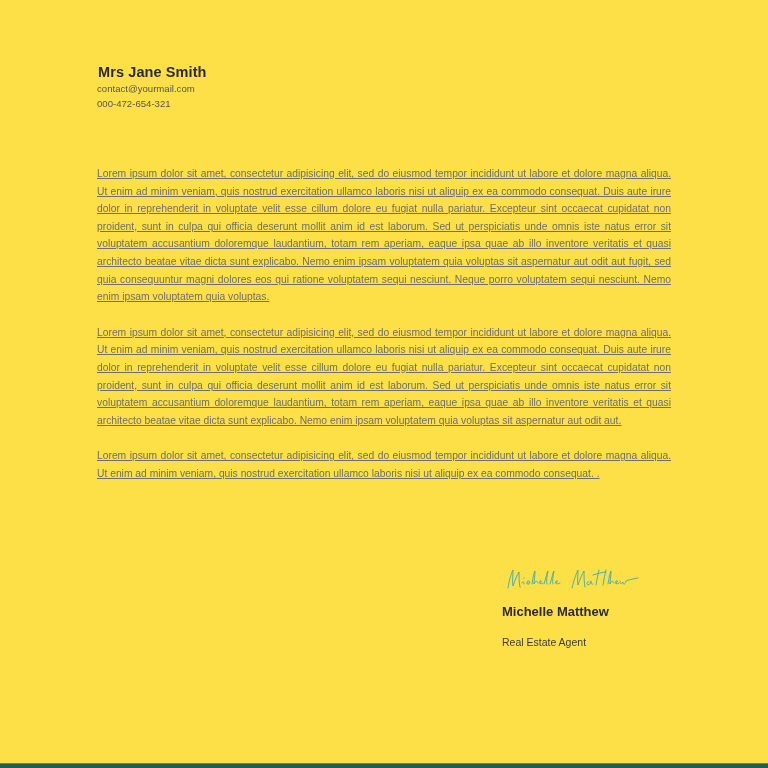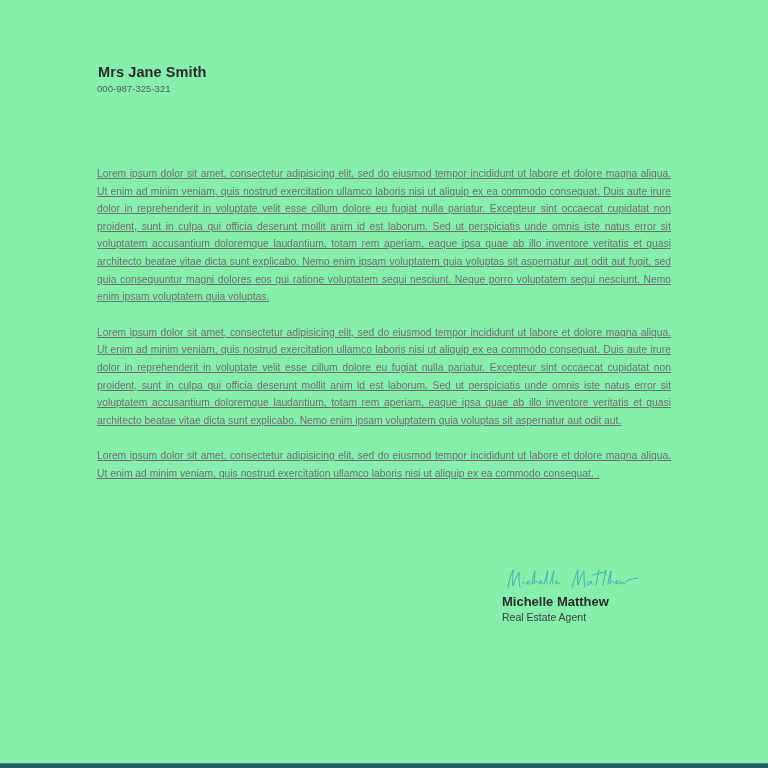--- a/index.html
+++ b/index.html
@@ -10,21 +10,21 @@
     body {
       width: 768px;
       height: 768px;
       position: relative;
       overflow: hidden;
       font-family: "Liberation Sans", "DejaVu Sans", sans-serif;
     }
     .page {
       position: absolute;
       inset: 0;
-      background: #86efac;
+      background: #fde047;
     }
     .sender {
       position: absolute;
       left: 97px;
       top: 63px;
       width: 320px;
     }
     .sender-name {
       font-size: 14.5px;
       font-weight: bold;
@@ -68,47 +68,48 @@
       display: block;
       width: 136px;
       height: 26px;
       margin-left: 2px;
     }
     .signer-name {
       font-size: 13px;
       font-weight: bold;
       color: #2b2b2b;
       line-height: 16px;
-      margin-top: 2px;
+      margin-top: 12px;
     }
     .signer-role {
       font-size: 10.5px;
       color: #3c3c3c;
       line-height: 14px;
-      margin-top: 0;
+      margin-top: 15px;
     }
     .footer-bar {
       position: absolute;
       left: 0;
       bottom: 0;
       width: 768px;
       height: 5px;
       background: #1f5c62;
       border-top: 1px solid #4a8a90;
       box-sizing: border-box;
     }
   </style>
 </head>
 <body>
 
 <div class="page">
 
   <div class="sender">
     <div class="sender-name">Mrs Jane Smith</div>
-    <div class="sender-line">000-987-325-321</div>
+    <div class="sender-line">contact@yourmail.com</div>
+    <div class="sender-line">000-472-654-321</div>
   </div>
 
   <div class="body">
     <p class="para">Lorem ipsum dolor sit amet, consectetur adipisicing elit, sed do eiusmod tempor incididunt ut labore et dolore magna aliqua. Ut enim ad minim veniam, quis nostrud exercitation ullamco laboris nisi ut aliquip ex ea commodo consequat. Duis aute irure dolor in reprehenderit in voluptate velit esse cillum dolore eu fugiat nulla pariatur. Excepteur sint occaecat cupidatat non proident, sunt in culpa qui officia deserunt mollit anim id est laborum. Sed ut perspiciatis unde omnis iste natus error sit voluptatem accusantium doloremque laudantium, totam rem aperiam, eaque ipsa quae ab illo inventore veritatis et quasi architecto beatae vitae dicta sunt explicabo. Nemo enim ipsam voluptatem quia voluptas sit aspernatur aut odit aut fugit, sed quia consequuntur magni dolores eos qui ratione voluptatem sequi nesciunt. Neque porro voluptatem sequi nesciunt. Nemo enim ipsam voluptatem quia voluptas.</p>
     <p class="para">Lorem ipsum dolor sit amet, consectetur adipisicing elit, sed do eiusmod tempor incididunt ut labore et dolore magna aliqua. Ut enim ad minim veniam, quis nostrud exercitation ullamco laboris nisi ut aliquip ex ea commodo consequat. Duis aute irure dolor in reprehenderit in voluptate velit esse cillum dolore eu fugiat nulla pariatur. Excepteur sint occaecat cupidatat non proident, sunt in culpa qui officia deserunt mollit anim id est laborum. Sed ut perspiciatis unde omnis iste natus error sit voluptatem accusantium doloremque laudantium, totam rem aperiam, eaque ipsa quae ab illo inventore veritatis et quasi architecto beatae vitae dicta sunt explicabo. Nemo enim ipsam voluptatem quia voluptas sit aspernatur aut odit aut.</p>
     <p class="para">Lorem ipsum dolor sit amet, consectetur adipisicing elit, sed do eiusmod tempor incididunt ut labore et dolore magna aliqua. Ut enim ad minim veniam, quis nostrud exercitation ullamco laboris nisi ut aliquip ex ea commodo consequat. .</p>
   </div>
 
   <div class="signoff">
     <svg class="signature-svg" viewBox="0 0 136 26" xmlns="http://www.w3.org/2000/svg">

